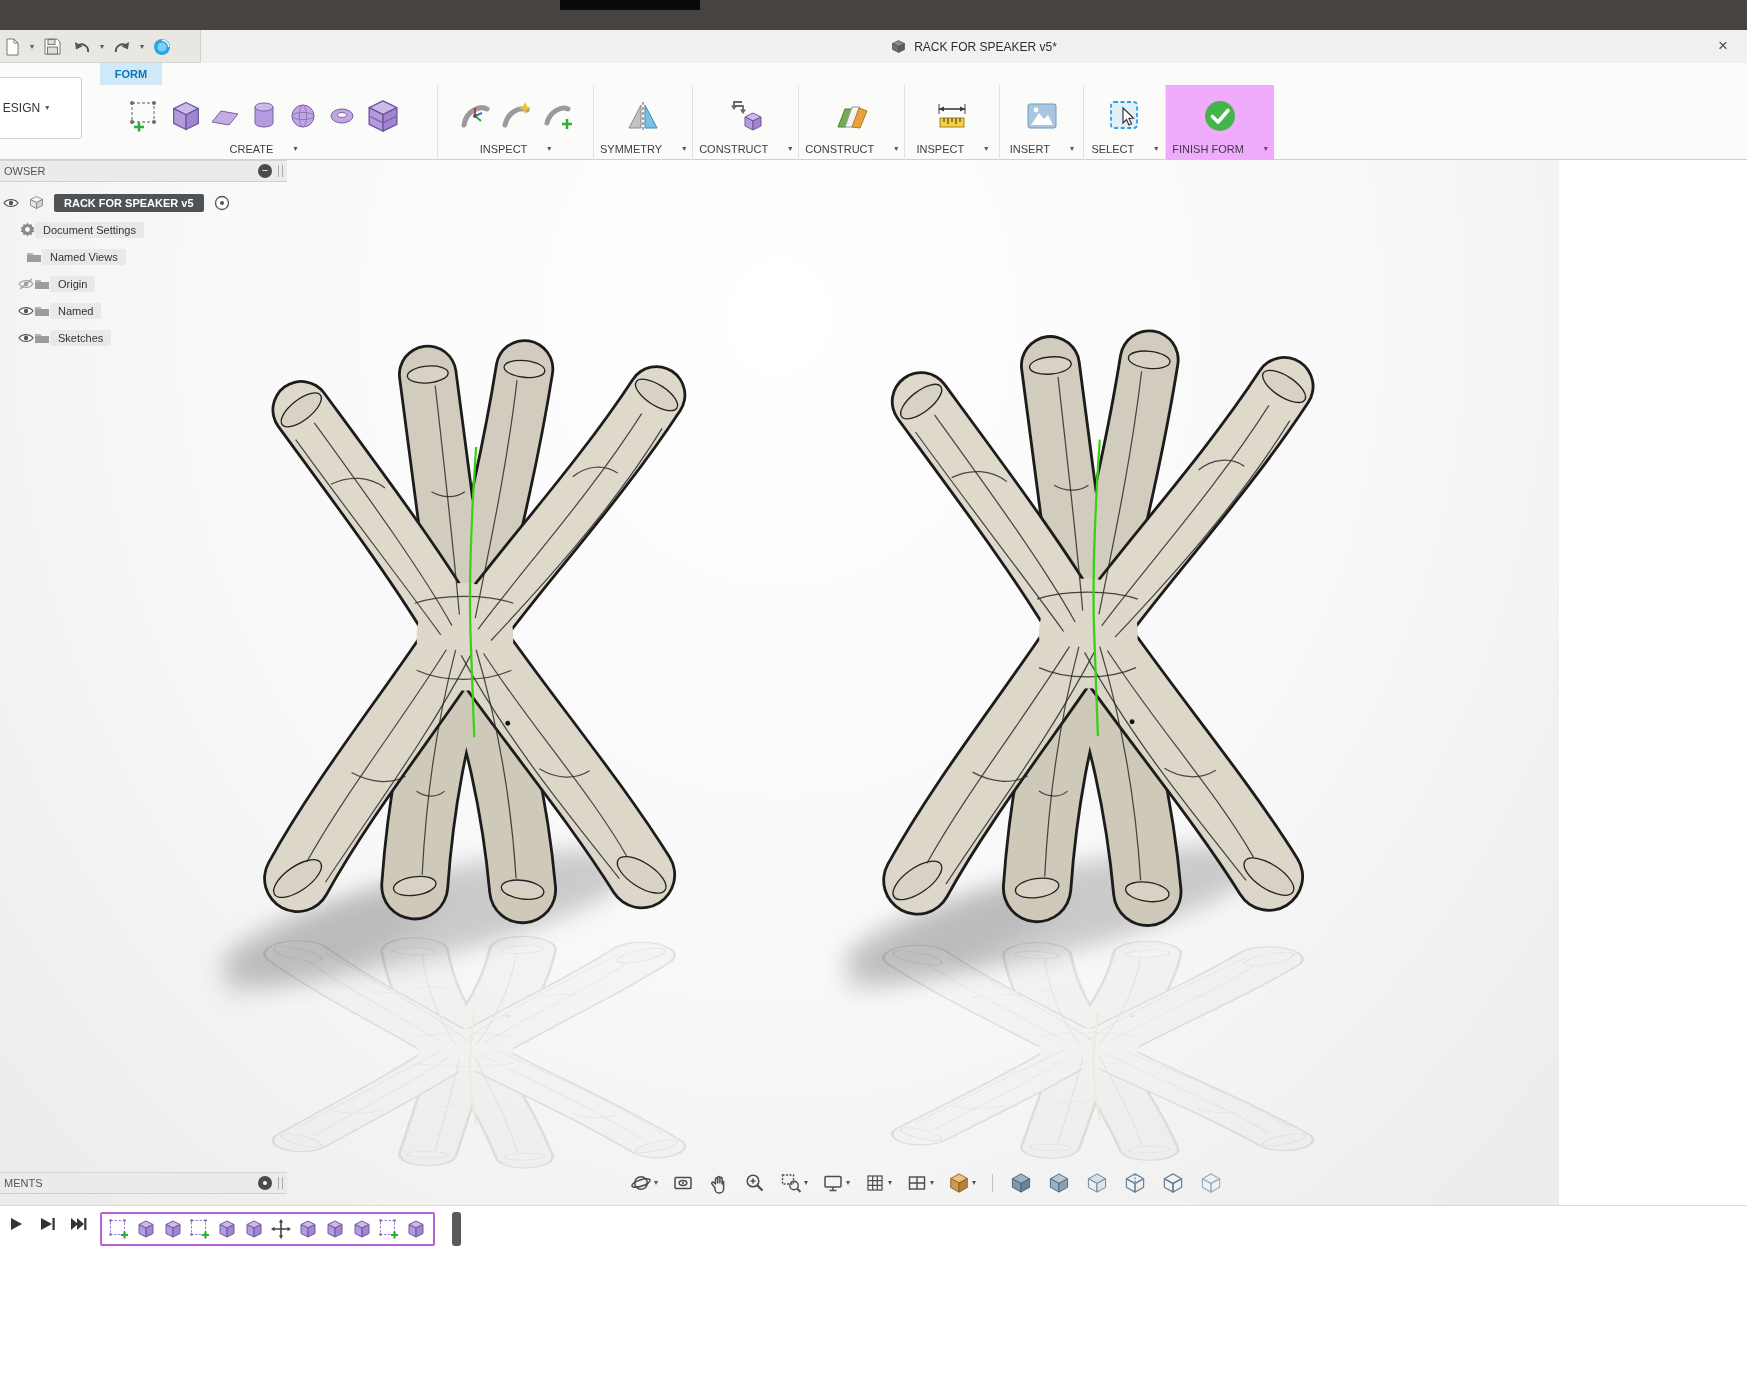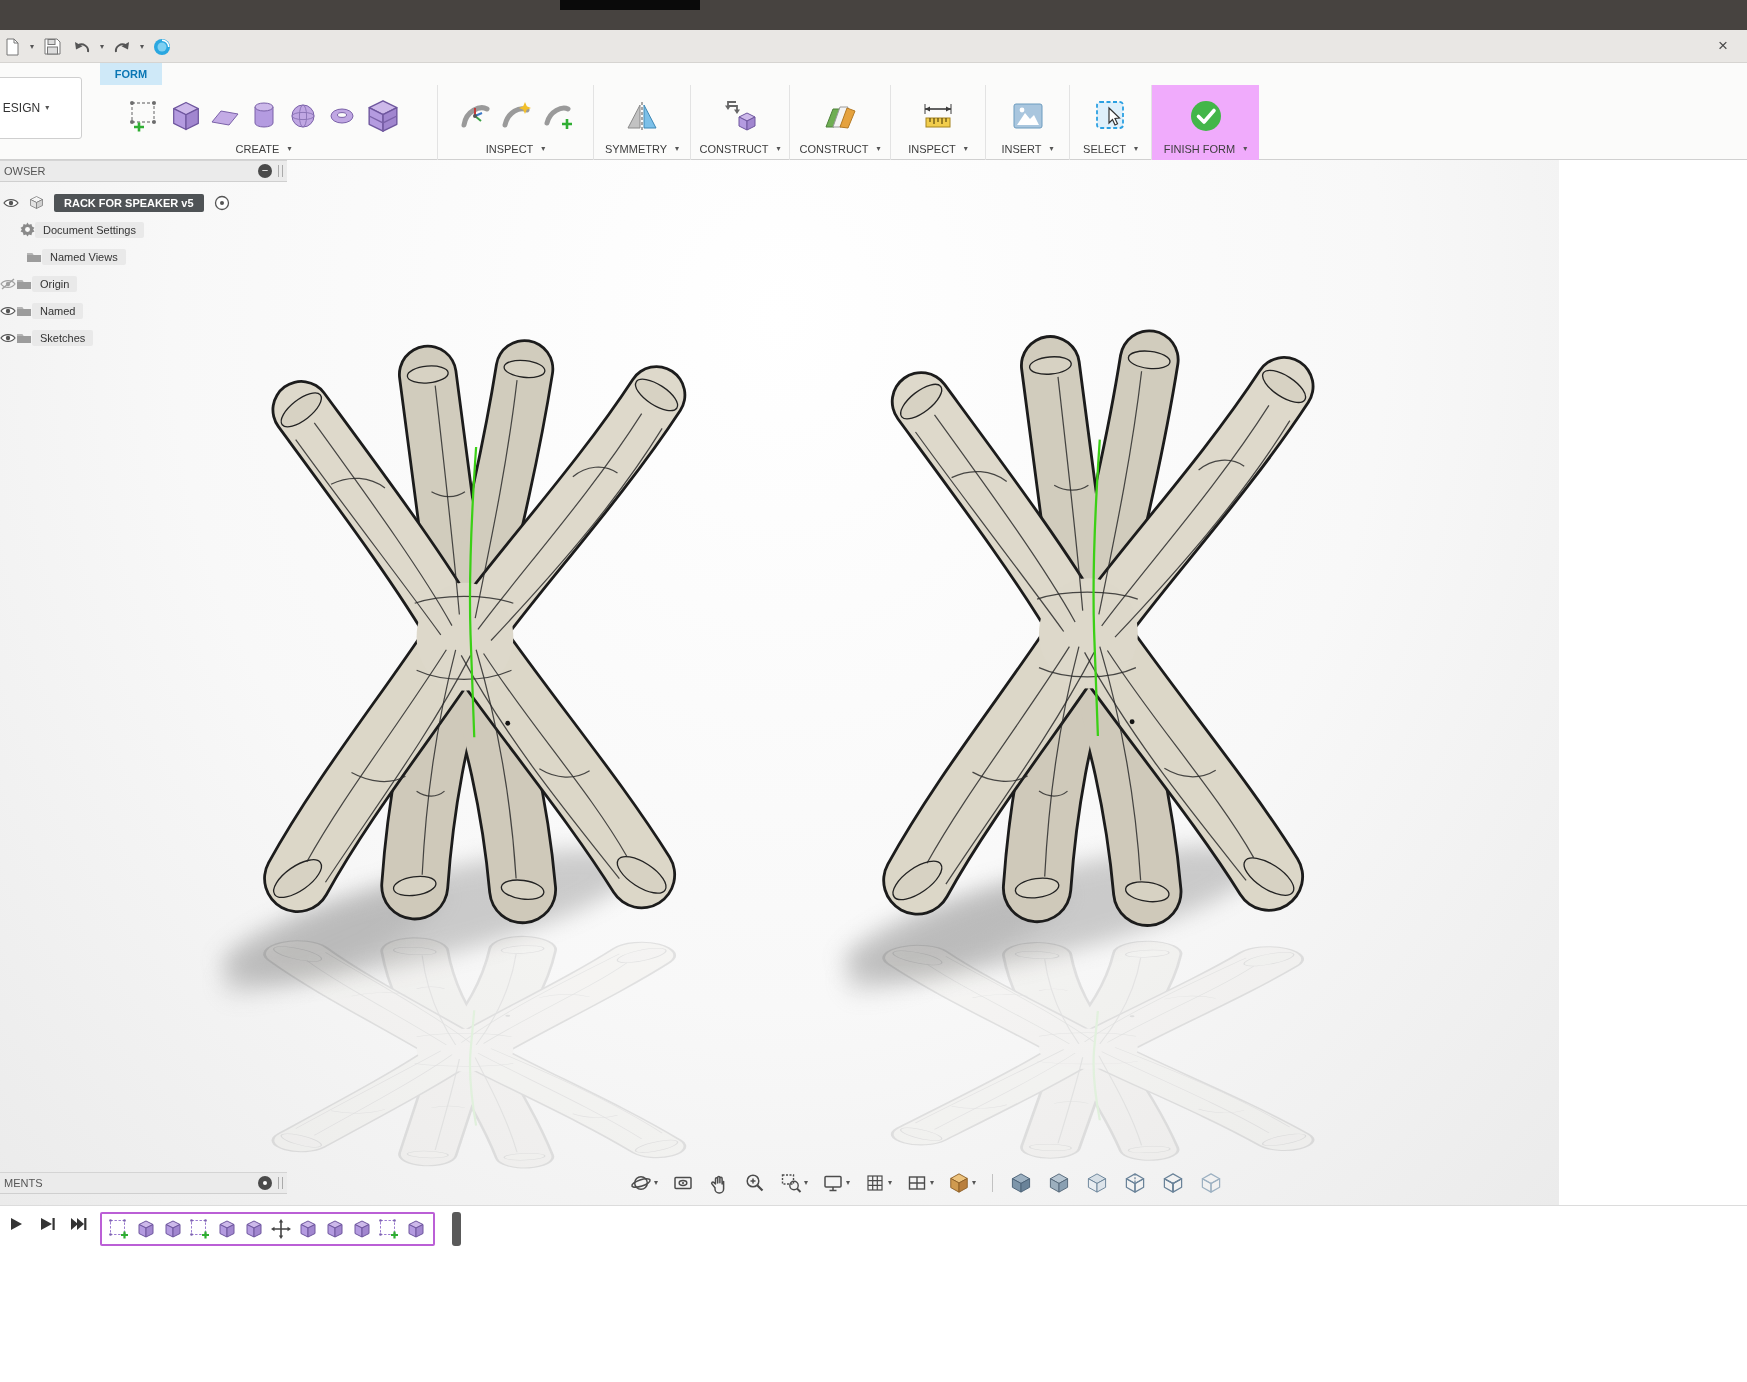--- a/index.html
+++ b/index.html
@@ -26,21 +26,21 @@
   .form-tab{position:absolute;left:100px;top:0;width:62px;height:22px;background:#cfe9f8;color:#0a76b4;font-weight:bold;font-size:11px;display:flex;align-items:center;justify-content:center;cursor:pointer}
   .groups{position:absolute;left:90px;top:22px;height:75px;display:flex}
   .group{height:100%;display:flex;flex-direction:column;align-items:center;justify-content:space-between;padding:3px 6px 4px;border-right:1px solid #e3e3e3}
   .group:last-child{border-right:none}
   .g-create{min-width:348px}.g-modify{min-width:156px}.g-symmetry{min-width:97px}
   .g-utilities{min-width:99px}.g-construct{min-width:101px}.g-inspect{min-width:95px}
   .g-insert{min-width:84px}.g-select{min-width:82px}
   .g-finish{min-width:107px;background:#f0abfc}
   .gicons{flex:1;display:flex;align-items:center;justify-content:center;gap:7px}
   .ribbon-btn{display:inline-flex;align-items:center;justify-content:center;cursor:pointer}
-  .glabel{display:flex;align-items:center;gap:8px;font-size:11px;color:#3d3d3d;cursor:pointer;padding-bottom:1px}
+  .glabel{display:flex;align-items:center;gap:20px;font-size:11px;color:#3d3d3d;cursor:pointer;padding-bottom:1px}
 
   
   .canvas{position:absolute;left:0;top:160px;width:1559px;height:1045px;background:radial-gradient(ellipse at 50% 15%, #ffffff 0%, #f8f8f8 55%, #ebebeb 100%);overflow:hidden}
   .scene{position:absolute;left:0;top:0}
   .e-a{stroke:#1c1c1c;stroke-width:64;fill:none;stroke-linecap:round}
   .e-l{stroke:#1c1c1c;stroke-width:74;fill:none;stroke-linecap:round}
   .s-ab{stroke:#d1ccbd;stroke-width:58;fill:none;stroke-linecap:round}
   .s-lb{stroke:#cfc9ba;stroke-width:68;fill:none;stroke-linecap:round}
   .s-af{stroke:#ded9cb;stroke-width:58;fill:none;stroke-linecap:round}
   .s-lf{stroke:#dcd7c8;stroke-width:68;fill:none;stroke-linecap:round}
@@ -51,21 +51,21 @@
   
   .browser{position:absolute;left:0;top:0;width:287px}
   .panel-header{position:relative;height:22px;background:#ebebeb;border-top:1px solid #d4d4d4;border-bottom:1px solid #cfcfcf;display:flex;align-items:center;padding:0 4px;font-size:11px;color:#555}
   .ph-label{flex:1}
   .collapse{width:14px;height:14px;border-radius:50%;background:#4a4a4a;color:#fff;font-size:11px;line-height:13px;text-align:center;margin-right:6px;cursor:pointer}
   .handle{width:5px;height:12px;border-left:1px solid #aaa;border-right:1px solid #aaa;cursor:ew-resize}
   .brow{display:flex;align-items:center;height:27px}
   .brow.root{margin-top:7px;gap:10px}
   .chip{background:#e9e9e9;border-radius:2px;padding:2px 8px;font-size:11px;color:#333;white-space:nowrap;cursor:pointer}
   .chip.rootchip{background:#4f5356;color:#fff;font-weight:bold;padding:3px 10px}
-  .pl-root{padding-left:3px}.pl-ds{padding-left:20px}.pl-nv{padding-left:26px}.pl-deep{}
+  .pl-root{padding-left:3px}.pl-ds{padding-left:20px}.pl-nv{padding-left:26px}.pl-deep{padding-left:18px}
 
   
   .comments{position:absolute;left:0;top:1012px;width:287px}
   .dotcircle{width:14px;height:14px;border-radius:50%;background:#4a4a4a;position:relative;margin-right:6px;cursor:pointer}
   .dotcircle::after{content:"";position:absolute;left:5px;top:5px;width:4px;height:4px;border-radius:50%;background:#fff}
 
   
   .navbar{position:absolute;left:628px;top:1008px;height:30px;display:flex;align-items:center;gap:10px}
   .nav-btn{display:inline-flex;align-items:center;gap:2px;cursor:pointer;padding:2px}
   .nav-sep{width:1px;height:18px;background:#c2c2c2;margin:0 4px}
@@ -117,20 +117,28 @@
           </svg>
       </span>
       <span class="caret">▾</span>
       <span class="qa-btn">
         <svg width="18" height="18" viewBox="0 0 18 18">
             <circle cx="9" cy="9" r="8" fill="#2aa7e0"></circle>
             <circle cx="9" cy="9" r="4.5" fill="#7fd0f2"></circle>
             <path d="M9,2.2 A6.8,6.8 0 0 1 15.8,9" fill="none" stroke="#fff" stroke-width="1.6"></path>
           </svg>
       </span>
+    </div>
+    <div class="doc-tab">
+      <svg width="15" height="15" viewBox="0 0 20 20">
+          <polygon points="10,2 18,6 10,10 2,6" fill="#8b8b8b" stroke="#555"></polygon>
+          <polygon points="2,6 10,10 10,18 2,14" fill="#6f6f6f" stroke="#555"></polygon>
+          <polygon points="18,6 10,10 10,18 18,14" fill="#5a5a5a" stroke="#555"></polygon>
+        </svg>
+      <span class="doc-title">RACK FOR SPEAKER v5*</span>
     </div>
     <div class="tab-close">×</div>
   </div>
 
   <div class="ribbon">
     <div class="workspace-btn">
       <span>ESIGN</span>
       <span class="caret">▾</span>
     </div>
     <div class="form-tab">FORM</div>

